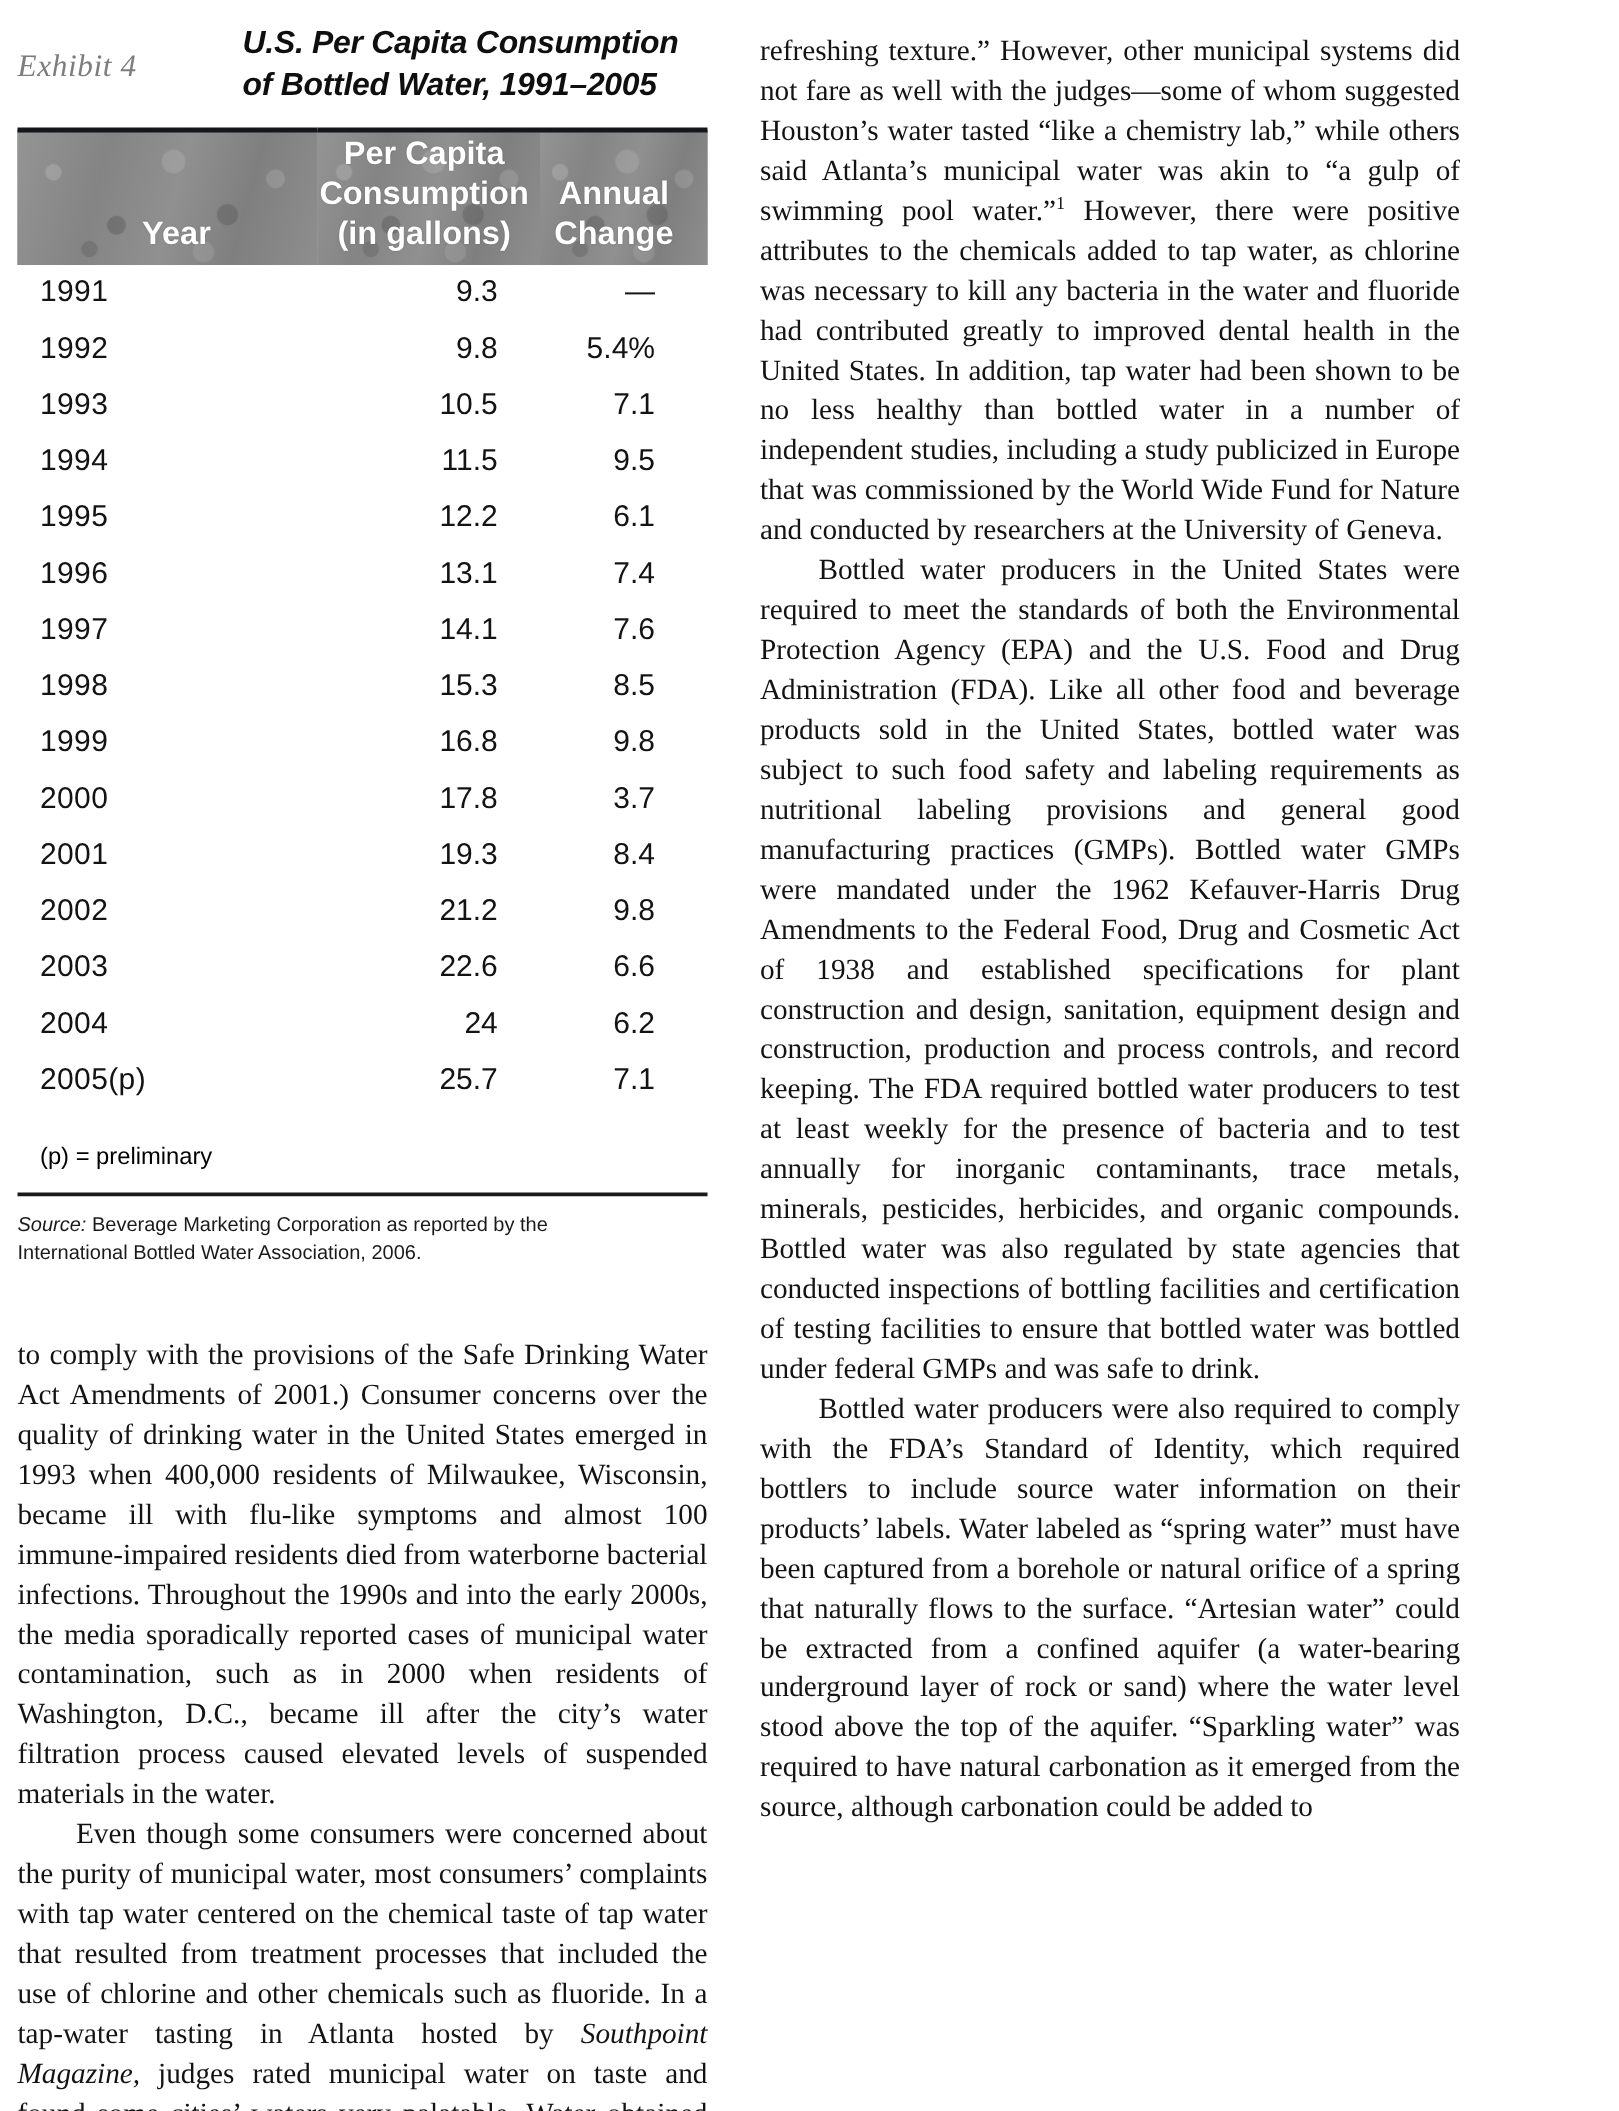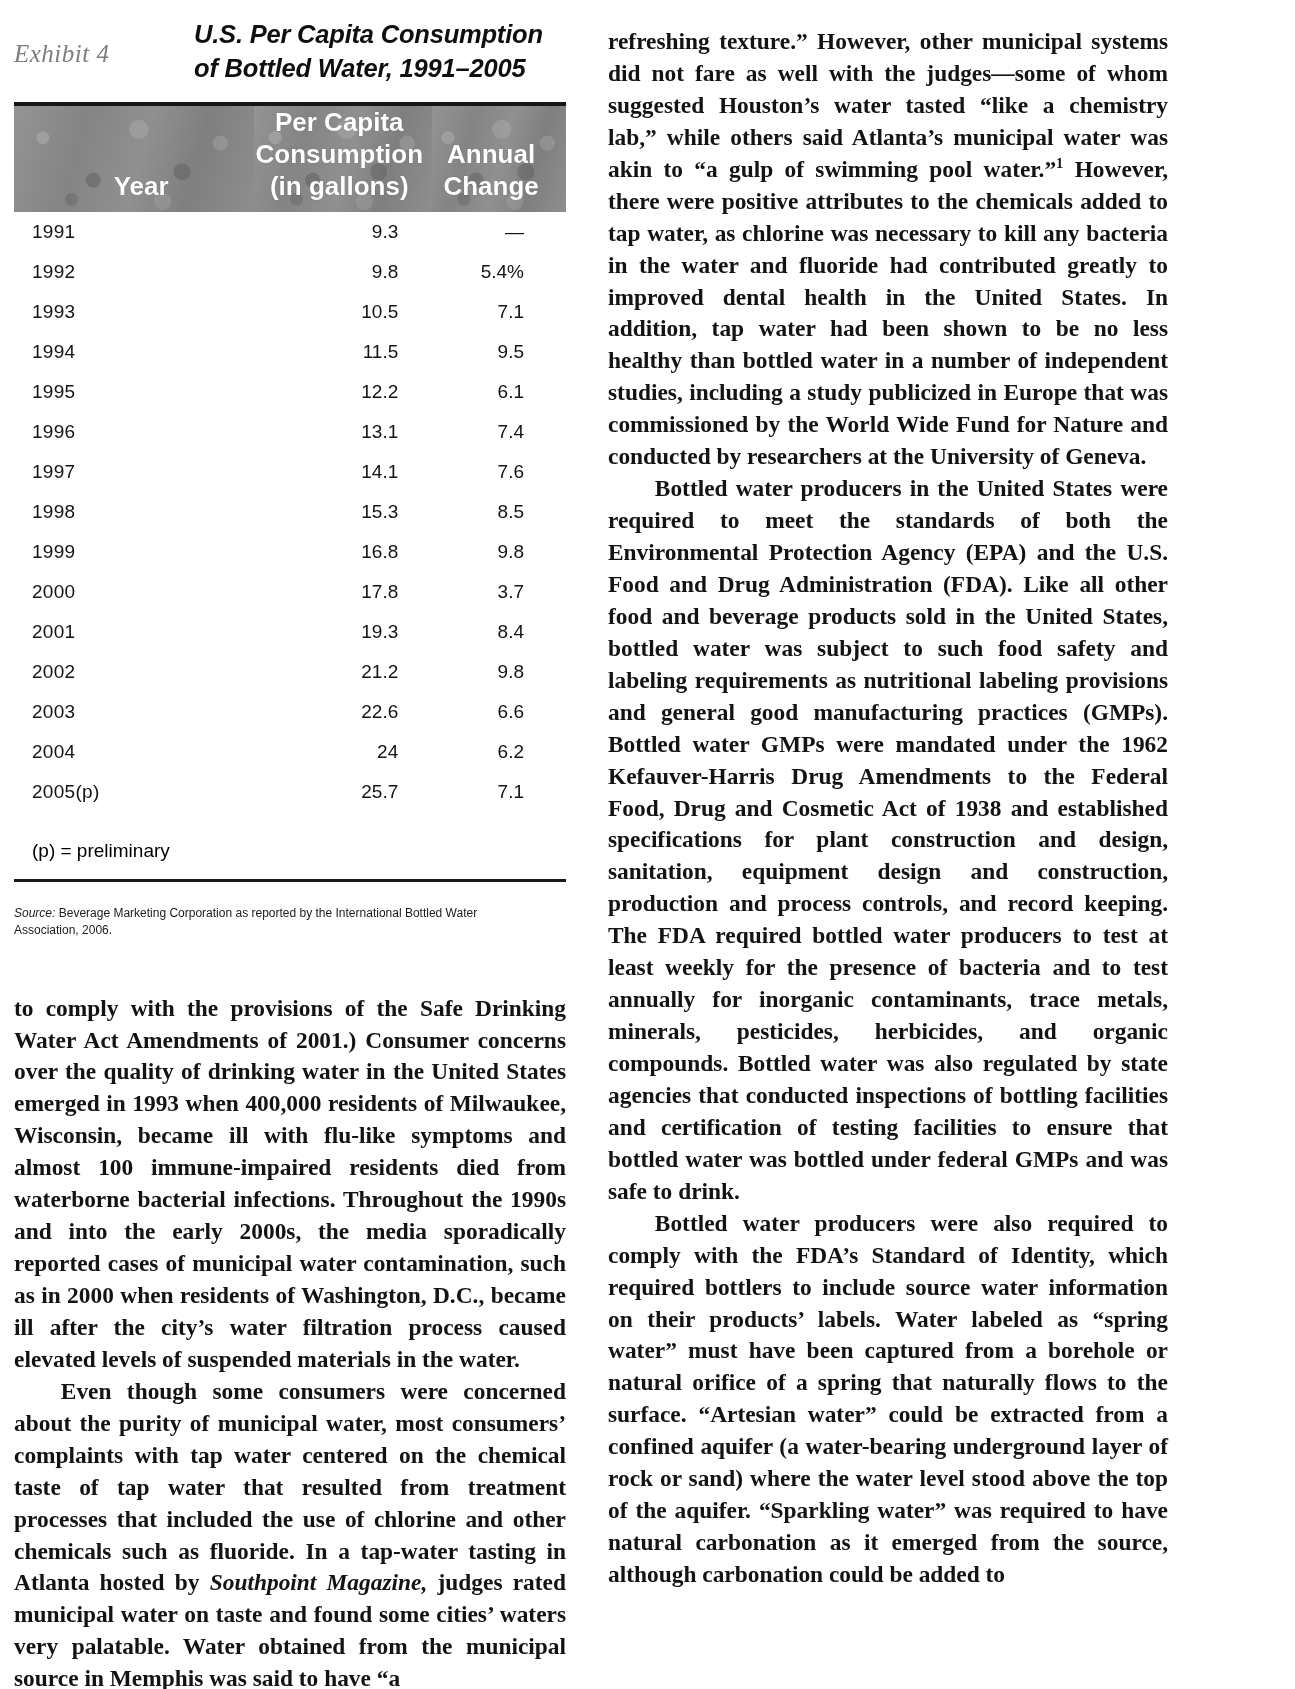--- a/index.html
+++ b/index.html
@@ -98,21 +98,21 @@
     border-top: 4px solid #15161a;
     padding: 0 0 9px 0;
     vertical-align: bottom;
     text-shadow: 0 0 1px rgba(0,0,0,.35);
   }
   thead th.c-year   { text-align: center;  padding-left: 14px; }
   thead th.c-cons   { text-align: center; padding-right: 8px; }
   thead th.c-chg    { text-align: center; padding-right: 16px; }
 
   tbody td {
-    font-size: 19px;
+    font-size: 24px;
     line-height: 1.0;
     padding: 10.5px 0 10.5px 0;
     color: #131313;
     font-family: "Liberation Sans", sans-serif;
   }
   tbody td.c-year { text-align: left;  padding-left: 18px; letter-spacing: .3px; }
   tbody td.c-cons { text-align: right; padding-right: 34px; }
   tbody td.c-chg  { text-align: right; padding-right: 42px; }
 
   
@@ -124,42 +124,41 @@
     margin-left: 18px;
   }
   .rule {
     margin-top: 17px;
     height: 3px;
     background: #1a1a1a;
     width: 100%;
   }
   .source-note {
     font-family: "Liberation Sans", sans-serif;
-    font-size: 12px;
+    font-size: 16px;
     line-height: 1.42;
     color: #1a1a1a;
-    margin-top: 23px;
+    margin-top: 13px;
     width: 505px;
   }
   .source-note .src-word {
     font-style: italic;
   }
 
   
   .prose {
     font-family: "Liberation Serif", serif;
     font-size: 23.4px;
     line-height: 1.365;
     text-align: justify;
     color: #131313;
     hyphens: none;
   }
   .prose p {
     margin: 0;
-    font-weight: bold;
   }
   .prose p + p {
     text-indent: 2.0em;
   }
   .left-prose {
     margin-top: 54px;
   }
   .right-prose p + p {
     text-indent: 2.0em;
   }

